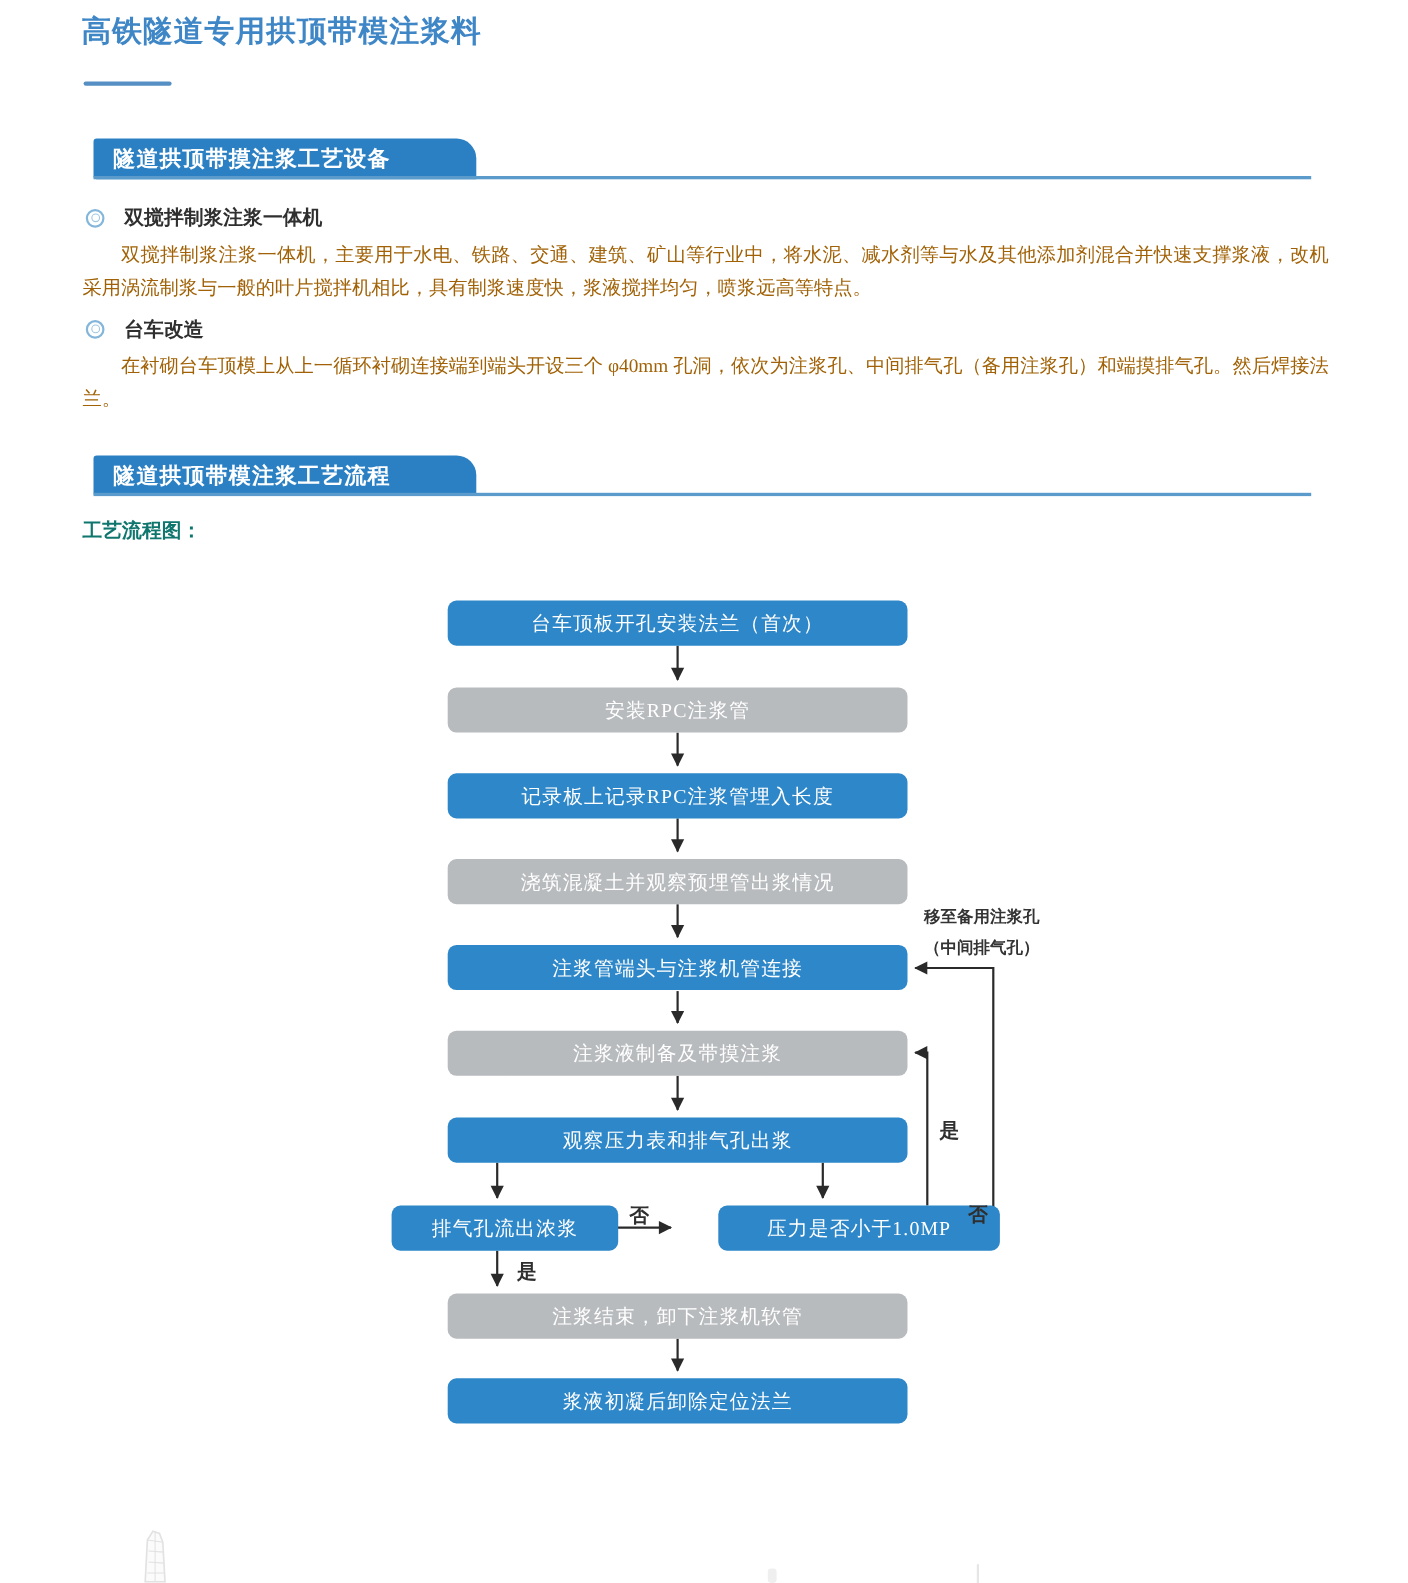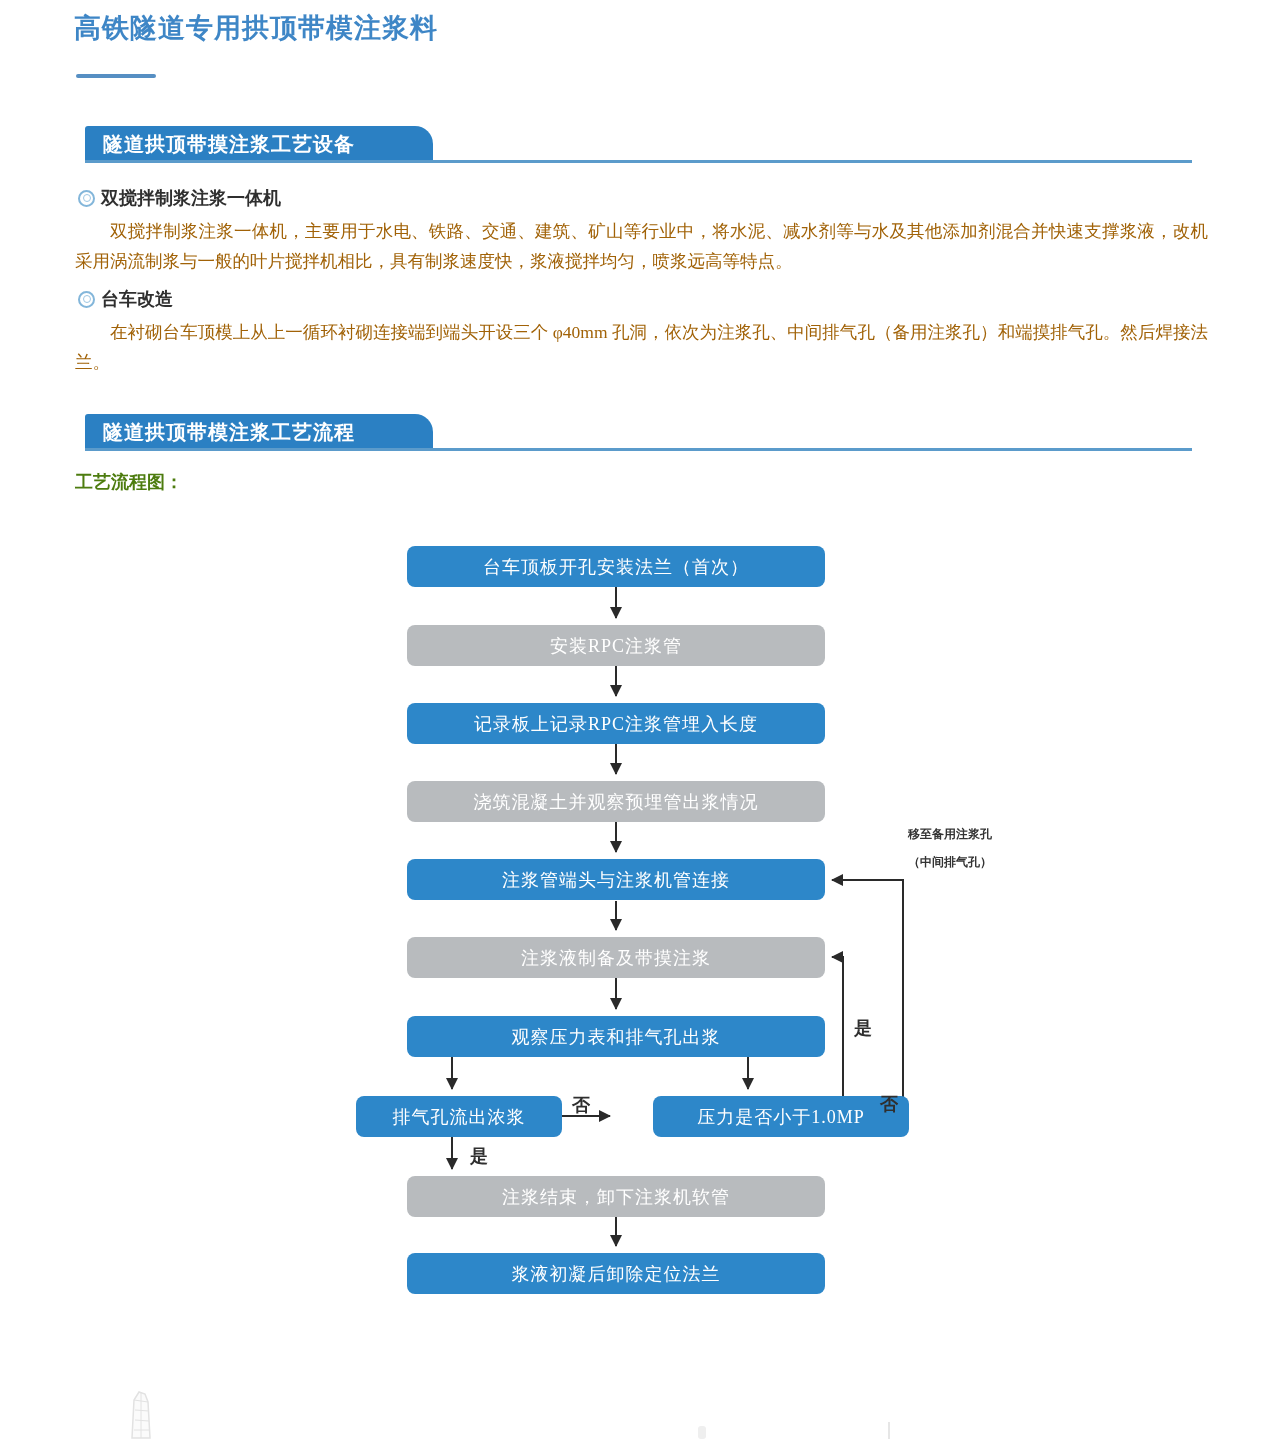--- a/index.html
+++ b/index.html
@@ -22,38 +22,38 @@
     background:#2b80c3; color:#ffffff; font-size:20px; font-weight:700; letter-spacing:1px;
     display:flex; align-items:center; padding-left:18px;
     border-radius:3px 18px 0 3px;
   }
   .banner-line {
     position:absolute; left:85px; width:1107px; height:3px; background:#5b9bcb;
   }
   .b-equip { top:126px; } .l-equip { top:160px; }
   .b-proc  { top:414px; } .l-proc  { top:448px; }
   
-  .bullet { position:absolute; left:78px; display:flex; align-items:center; gap:6px; }
+  .bullet { position:absolute; left:78px; display:flex; align-items:center; gap:18px; }
   .bullet1 { top:186px; } .bullet2 { top:287px; }
   .bullet-icon {
     width:13px; height:13px; border:2px solid #83b6da; border-radius:50%;
     position:relative; display:inline-block; flex:0 0 auto;
   }
   .bullet-icon::after {
     content:""; position:absolute; left:2.5px; top:2.5px; width:6px; height:6px;
     border:1px solid #9ec7e3; border-radius:50%;
   }
   .bullet-heading { font-size:18px; font-weight:700; color:#2f2f2f; }
   .para {
     position:absolute; left:75px; width:1133px; margin:0;
     font-size:17.5px; line-height:30px; color:#a16207;
     text-align:justify; text-indent:2em;
   }
   .para1 { top:216px; } .para2 { top:317px; }
-  .figure-label { position:absolute; left:75px; top:470px; font-size:18px; font-weight:700; color:#4d7c0f; }
+  .figure-label { position:absolute; left:75px; top:470px; font-size:18px; font-weight:700; color:#0f766e; }
   
   .connectors { position:absolute; left:0; top:0; pointer-events:none; }
   .flow-box {
     position:absolute; left:407px; width:418px; height:41px; box-sizing:border-box;
     border-radius:8px; display:flex; align-items:center; justify-content:center;
     color:#ffffff; font-size:18px; letter-spacing:1px; text-align:center;
   }
   .blue { background:#2d87c9; } .gray { background:#b8bbbe; }
   .n1 { top:546px; } .n2 { top:625px; } .n3 { top:703px; } .n4 { top:781px; }
   .n5 { top:859px; } .n6 { top:937px; } .n7 { top:1016px; }
@@ -62,22 +62,22 @@
   .n10 { top:1176px; } .n11 { top:1253px; }
   .edge-label {
     position:absolute; width:34px; text-align:center;
     font-size:18px; font-weight:600; color:#2f2f2f;
   }
   .el-no-h  { left:564px; top:1093px; }
   .el-yes-d { left:462px; top:1144px; }
   .el-yes-f { left:846px; top:1016px; }
   .el-no-f  { left:872px; top:1092px; }
   .flow-note {
-    position:absolute; left:840px; width:152px; text-align:right;
-    font-size:12px; font-weight:700; color:#333333; line-height:28px;
+    position:absolute; left:840px; width:152px; text-align:left;
+    font-size:15px; font-weight:700; color:#333333; line-height:28px;
   }
   .note1 { top:820px; } .note2 { top:848px; }
   
   .watermark { position:absolute; left:108px; top:1386px; }
   .wm-line { position:absolute; left:888px; top:1422px; width:2px; height:17px; background:#dcdcdc; opacity:.7; }
   .wm-smudge { position:absolute; left:698px; top:1426px; width:8px; height:13px; background:#efefef; border-radius:3px; }
 </style>
 </head>
 <body>
 

